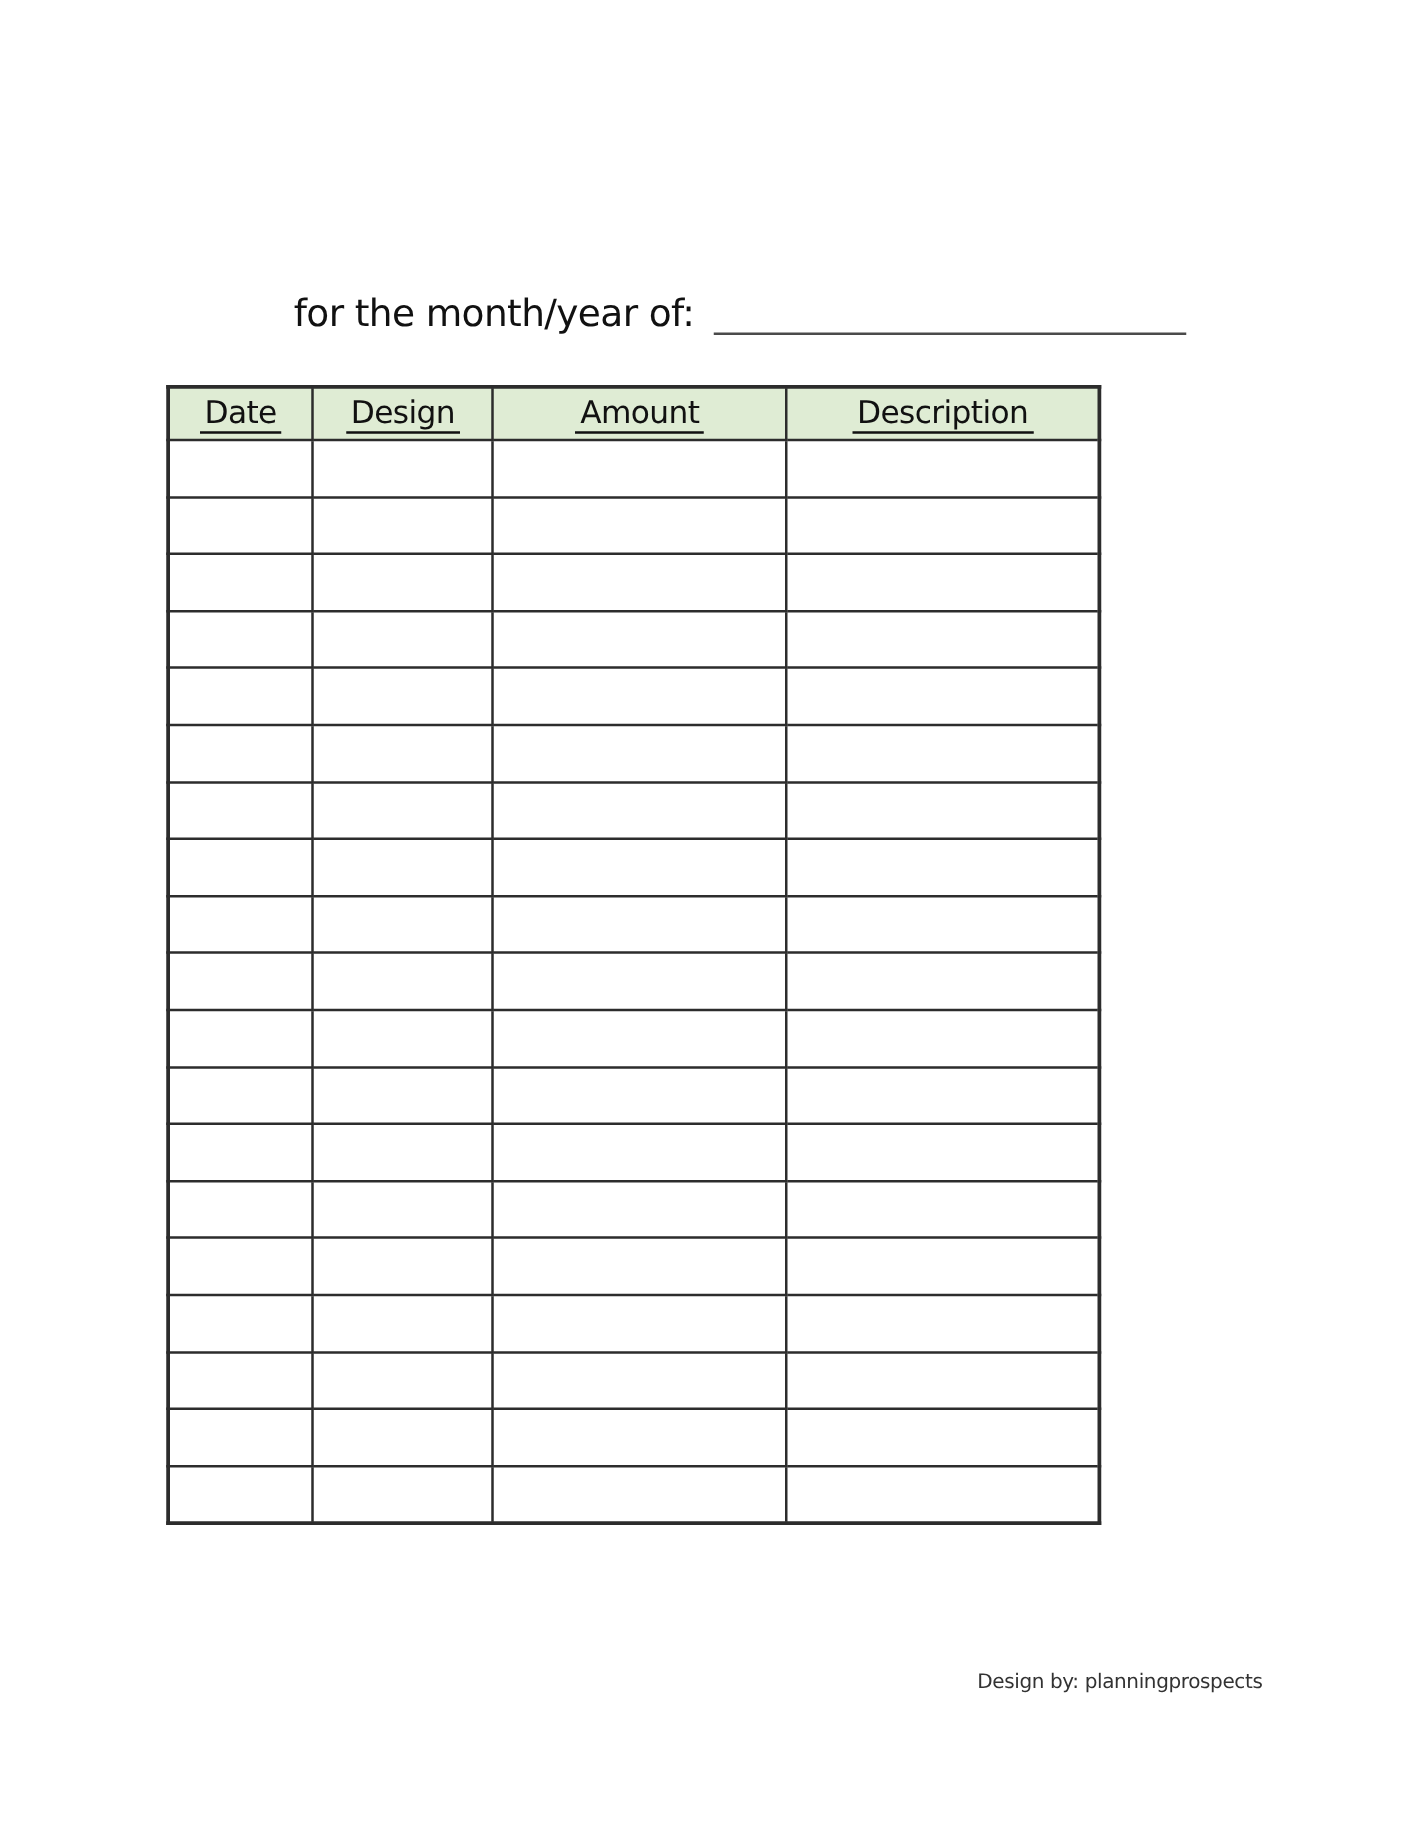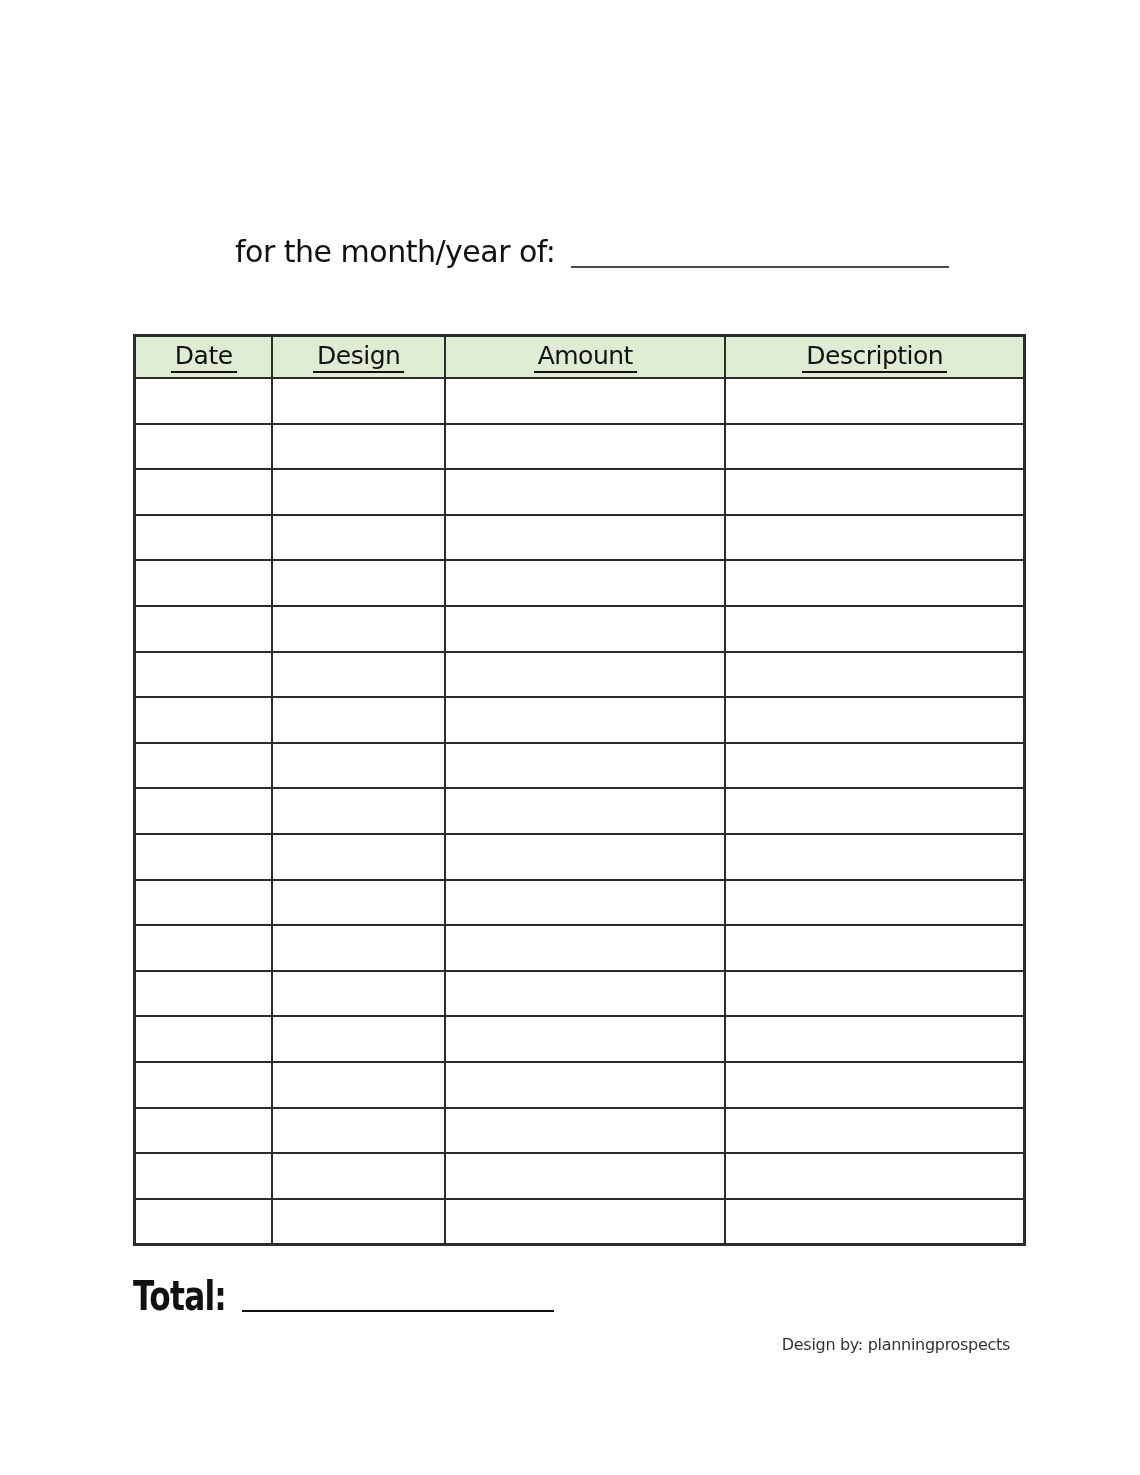--- a/index.html
+++ b/index.html
@@ -55,22 +55,22 @@
     box-sizing:border-box;
   }
   .month-line{
     width:378px;
     margin-left:16px;
     margin-bottom:2px;
   }
   
   .income-table{
     position:absolute;
-    top:334px; left:133px;
-    width:893px;
+    top:308px; left:133px;
+    width:748px;
     border-collapse:collapse;
     table-layout:fixed;
     border:3px solid var(--border);
   }
   .income-table th{
     background:var(--header-bg);
     border:2px solid var(--border);
     height:40px;
     text-align:center;
     vertical-align:middle;
@@ -259,20 +259,16 @@
         </tr>
         <tr>
           <td></td>
           <td></td>
           <td></td>
           <td></td>
         </tr>
       </tbody>
   </table>
 
-  <div class="total-row">
-    <span class="total-label">Total:</span>
-    <span class="fill-line total-line"></span>
-  </div>
 
   <div class="credit">Design by: planningprospects</div>
 
 </div>
 
 </body></html>

